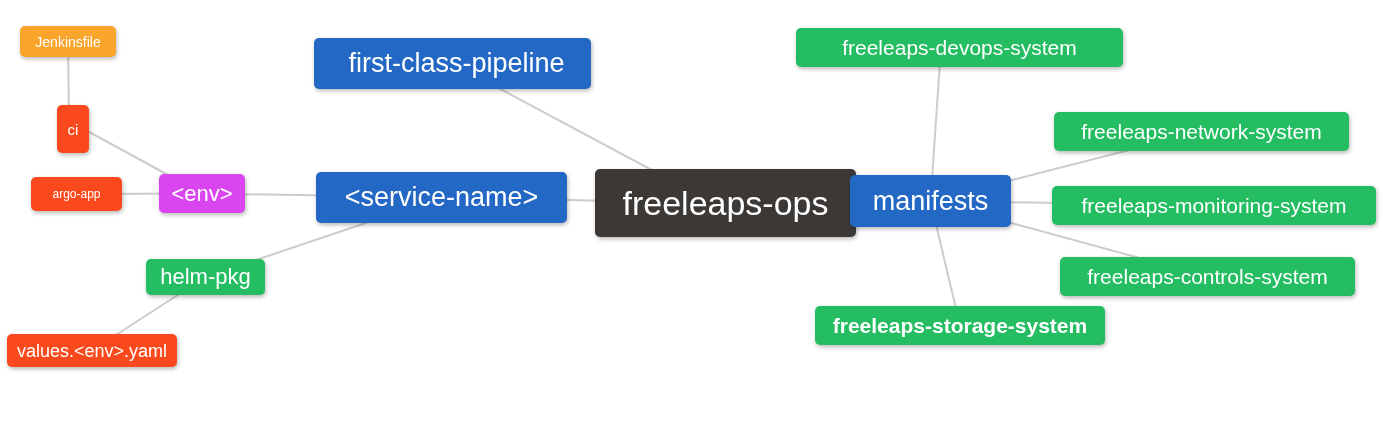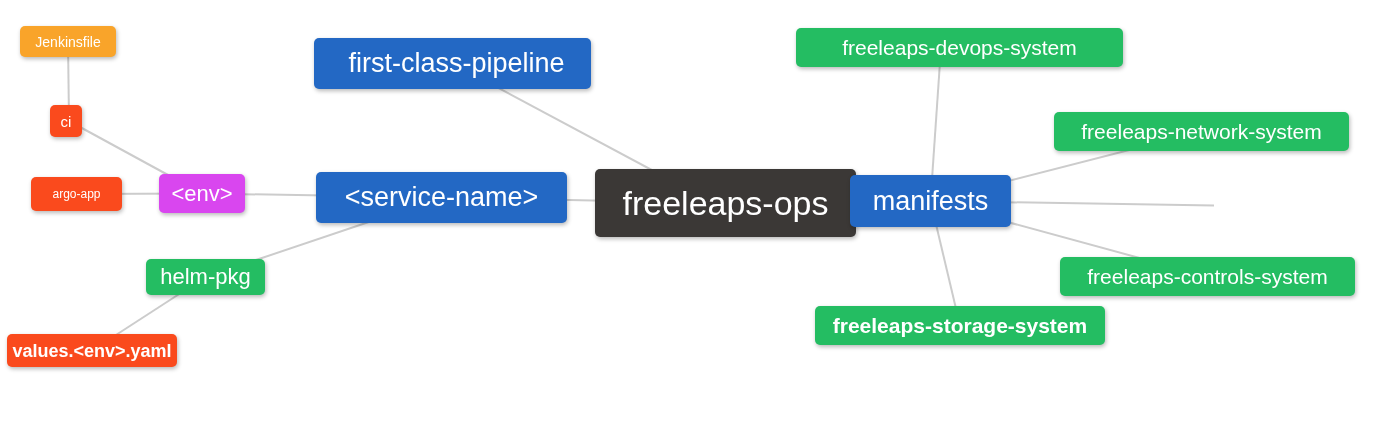--- a/index.html
+++ b/index.html
@@ -80,37 +80,40 @@
       </div>
       <div class="node" style="left: 850px; top: 175px; width: 161px; height: 52px; background: rgb(35, 104, 196); font-size: 27px; color: rgb(255, 255, 255);">
         <span>manifests</span>
       </div>
       <div class="node" style="left: 159px; top: 174px; width: 86px; height: 39px; background: #d946ef; font-size: 22px; color: rgb(255, 255, 255);">
         <span>&lt;env&gt;</span>
       </div>
       <div class="node" style="left: 146px; top: 259px; width: 119px; height: 36px; background: rgb(36, 189, 98); font-size: 22px; color: rgb(255, 255, 255);">
         <span>helm-pkg</span>
       </div>
-      <div class="node" style="left: 50px; top: 105px; width: 32px; height: 32px; background: rgb(250, 74, 29); font-size: 15px; color: rgb(255, 255, 255);">
+      <div class="node" style="left: 57px; top: 105px; width: 32px; height: 48px; background: rgb(250, 74, 29); font-size: 15px; color: rgb(255, 255, 255);">
         <span>ci</span>
       </div>
       <div class="node" style="left: 31px; top: 177px; width: 91px; height: 34px; background: rgb(250, 74, 29); font-size: 12px; color: rgb(255, 255, 255);">
         <span>argo-app</span>
       </div>
       <div class="node" style="left: 20px; top: 26px; width: 96px; height: 31px; background: rgb(249, 164, 42); font-size: 14px; color: rgb(255, 255, 255);">
         <span>Jenkinsfile</span>
       </div>
-      <div class="node" style="left: 7px; top: 334px; width: 170px; height: 33px; background: rgb(250, 74, 29); font-size: 18px; color: rgb(255, 255, 255); font-weight: bold;">
+      <div class="node" style="left: 7px; top: 334px; width: 170px; height: 33px; background: rgb(250, 74, 29); font-size: 18px; color: rgb(255, 255, 255);">
         <span>values.&lt;env&gt;.yaml</span>
       </div>
       <div class="node" style="left: 796px; top: 28px; width: 327px; height: 39px; background: rgb(36, 189, 98); font-size: 21px; color: rgb(255, 255, 255);">
         <span>freeleaps-devops-system</span>
       </div>
       <div class="node" style="left: 1054px; top: 112px; width: 295px; height: 39px; background: rgb(36, 189, 98); font-size: 21px; color: rgb(255, 255, 255);">
         <span>freeleaps-network-system</span>
+      </div>
+      <div class="node" style="left: 1052px; top: 186px; width: 324px; height: 39px; background: rgb(36, 189, 98); font-size: 21px; color: rgb(255, 255, 255);">
+        <span>freeleaps-monitoring-system</span>
       </div>
       <div class="node" style="left: 1060px; top: 257px; width: 295px; height: 39px; background: rgb(36, 189, 98); font-size: 21px; color: rgb(255, 255, 255);">
         <span>freeleaps-controls-system</span>
       </div>
       <div class="node" style="left: 815px; top: 306px; width: 290px; height: 39px; background: rgb(36, 189, 98); font-size: 21px; color: rgb(255, 255, 255); font-weight: bold;">
         <span>freeleaps-storage-system</span>
       </div>
     </div>
 </div>
 

